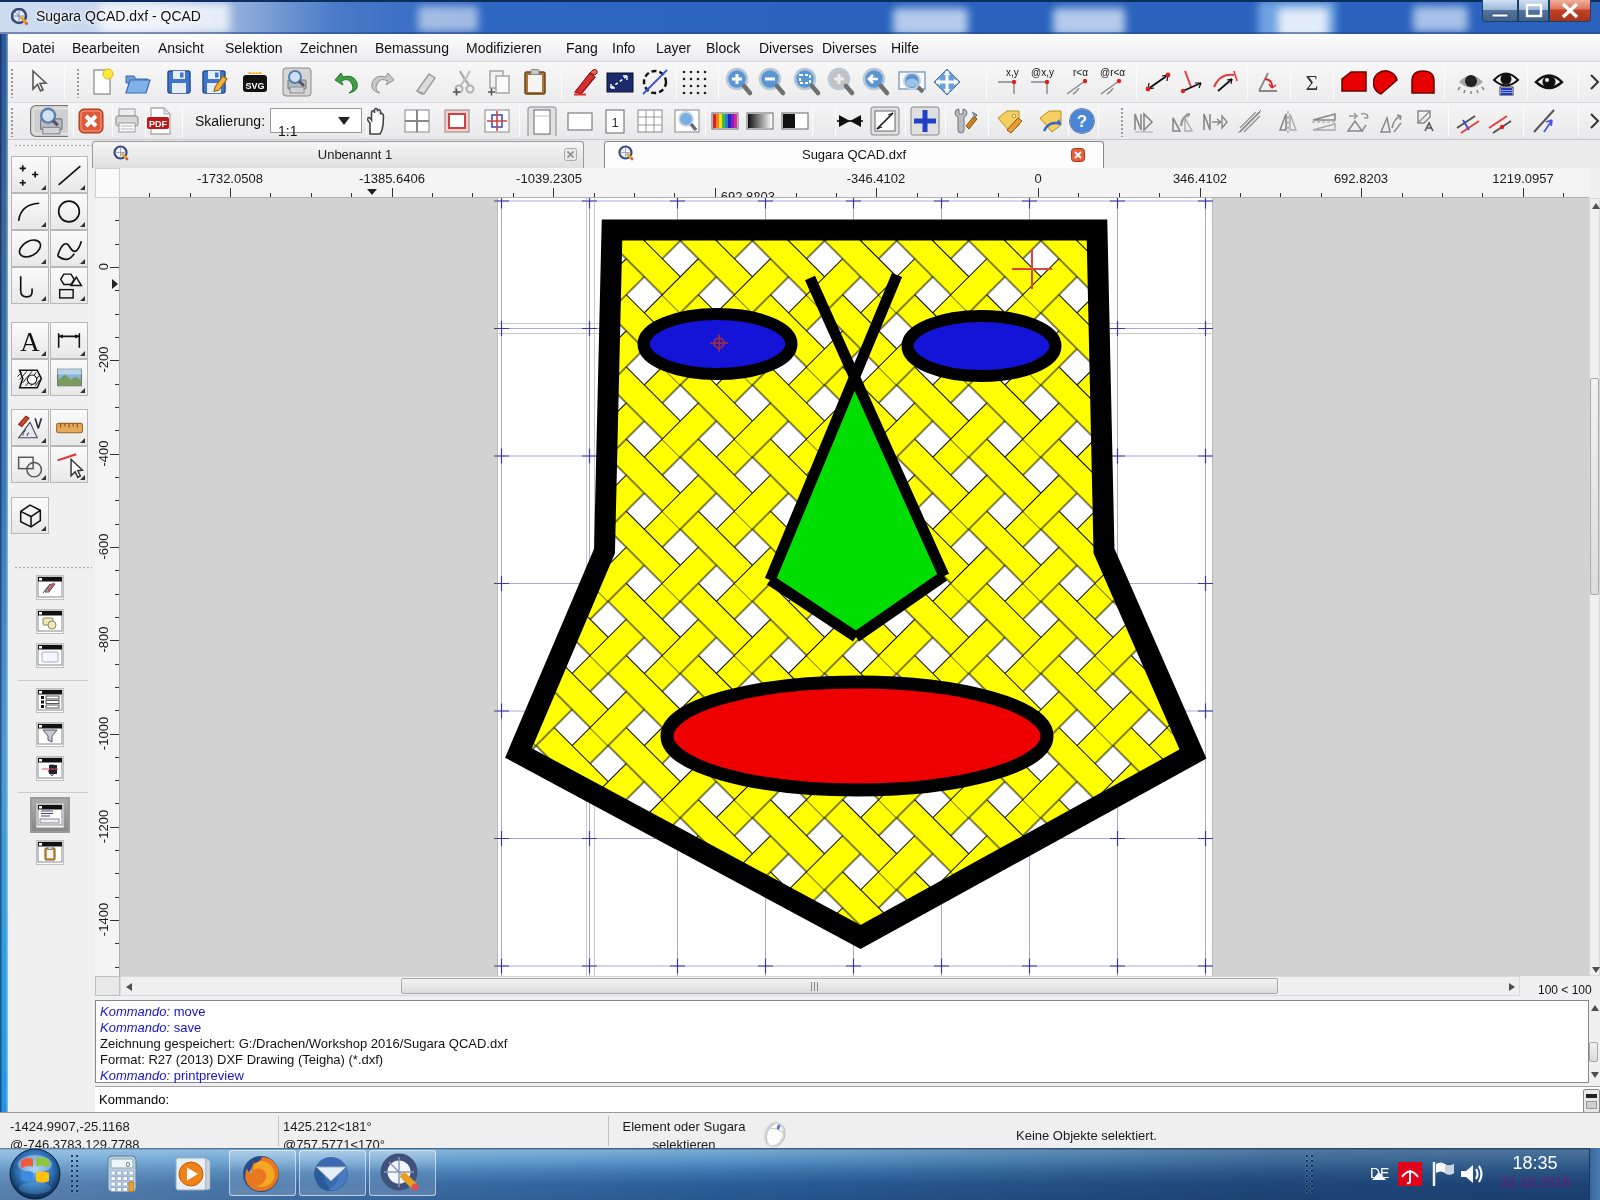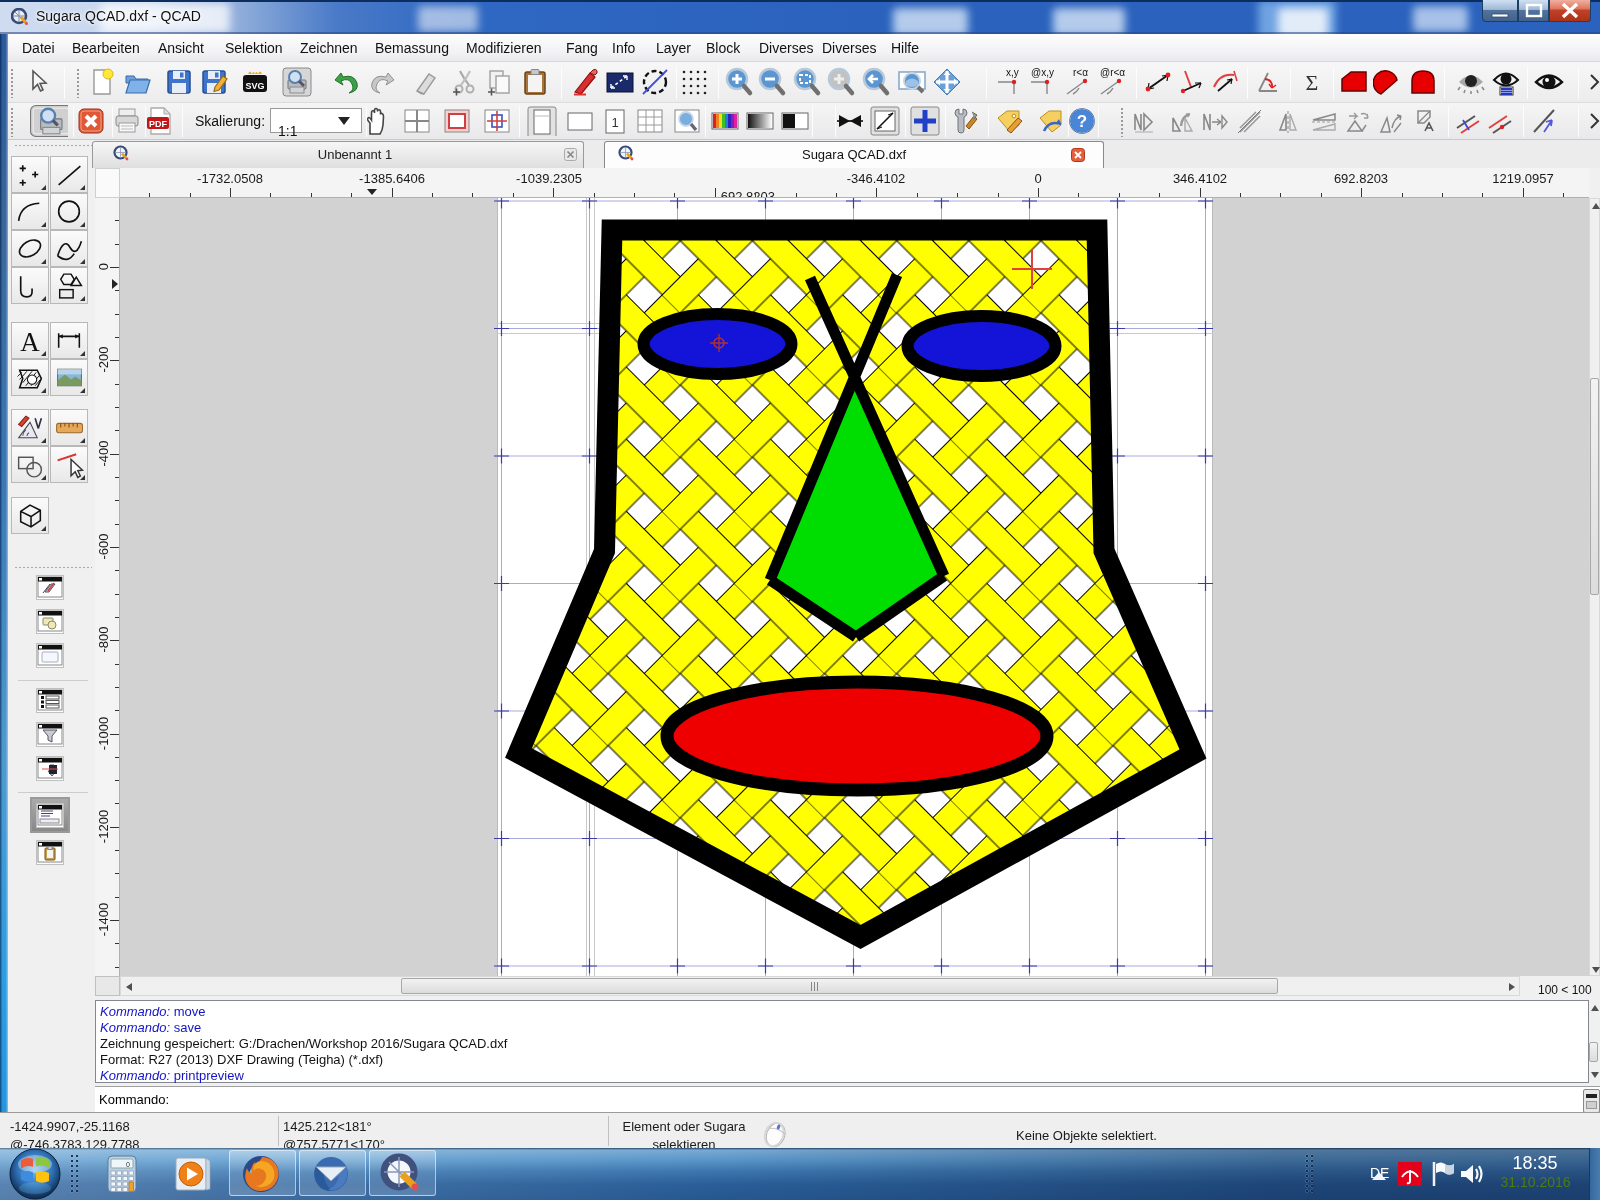--- a/index.html
+++ b/index.html
@@ -1027,14 +1027,14 @@
 <svg class="abs" style="left:1430px;top:1160px" width="26" height="28">
 <path d="M4 2 V26" stroke="#f0f4f8" stroke-width="2.5"></path>
 <path d="M6 4 Q11 1 15 4 Q19 7 24 4 L24 13 Q19 16 15 13 Q11 10 6 13 Z" fill="#f8fafc"></path>
 <path d="M15 4 Q19 7 24 4 L24 13 Q19 16 15 13 Z" fill="#c8d4e0"></path>
 </svg>
 <svg class="abs" style="left:1458px;top:1161px" width="28" height="26">
 <path d="M3 10 H8 L15 4 V22 L8 16 H3 Z" fill="#f8fafc"></path>
 <path d="M18 8 Q21 13 18 18 M21 5 Q26 13 21 21" stroke="#f8fafc" stroke-width="2.2" fill="none"></path>
 </svg>
 <div class="abs" style="left:1495px;top:1153px;width:80px;text-align:center;font-size:18px;color:#fff;">18:35</div>
-<div class="abs" style="left:1488px;top:1174px;width:95px;text-align:center;font-size:14px;color:#4d7c0f;">31.10.2016</div>
+<div class="abs" style="left:1488px;top:1174px;width:95px;text-align:center;font-size:14px;color:#701a75;">31.10.2016</div>
 <div class="abs" style="left:1589px;top:1148px;width:11px;height:52px;background:linear-gradient(90deg,#35689c,#4a7cb0);border-left:1px solid #1a3a5c;"></div>
 </div>
 </body></html>

